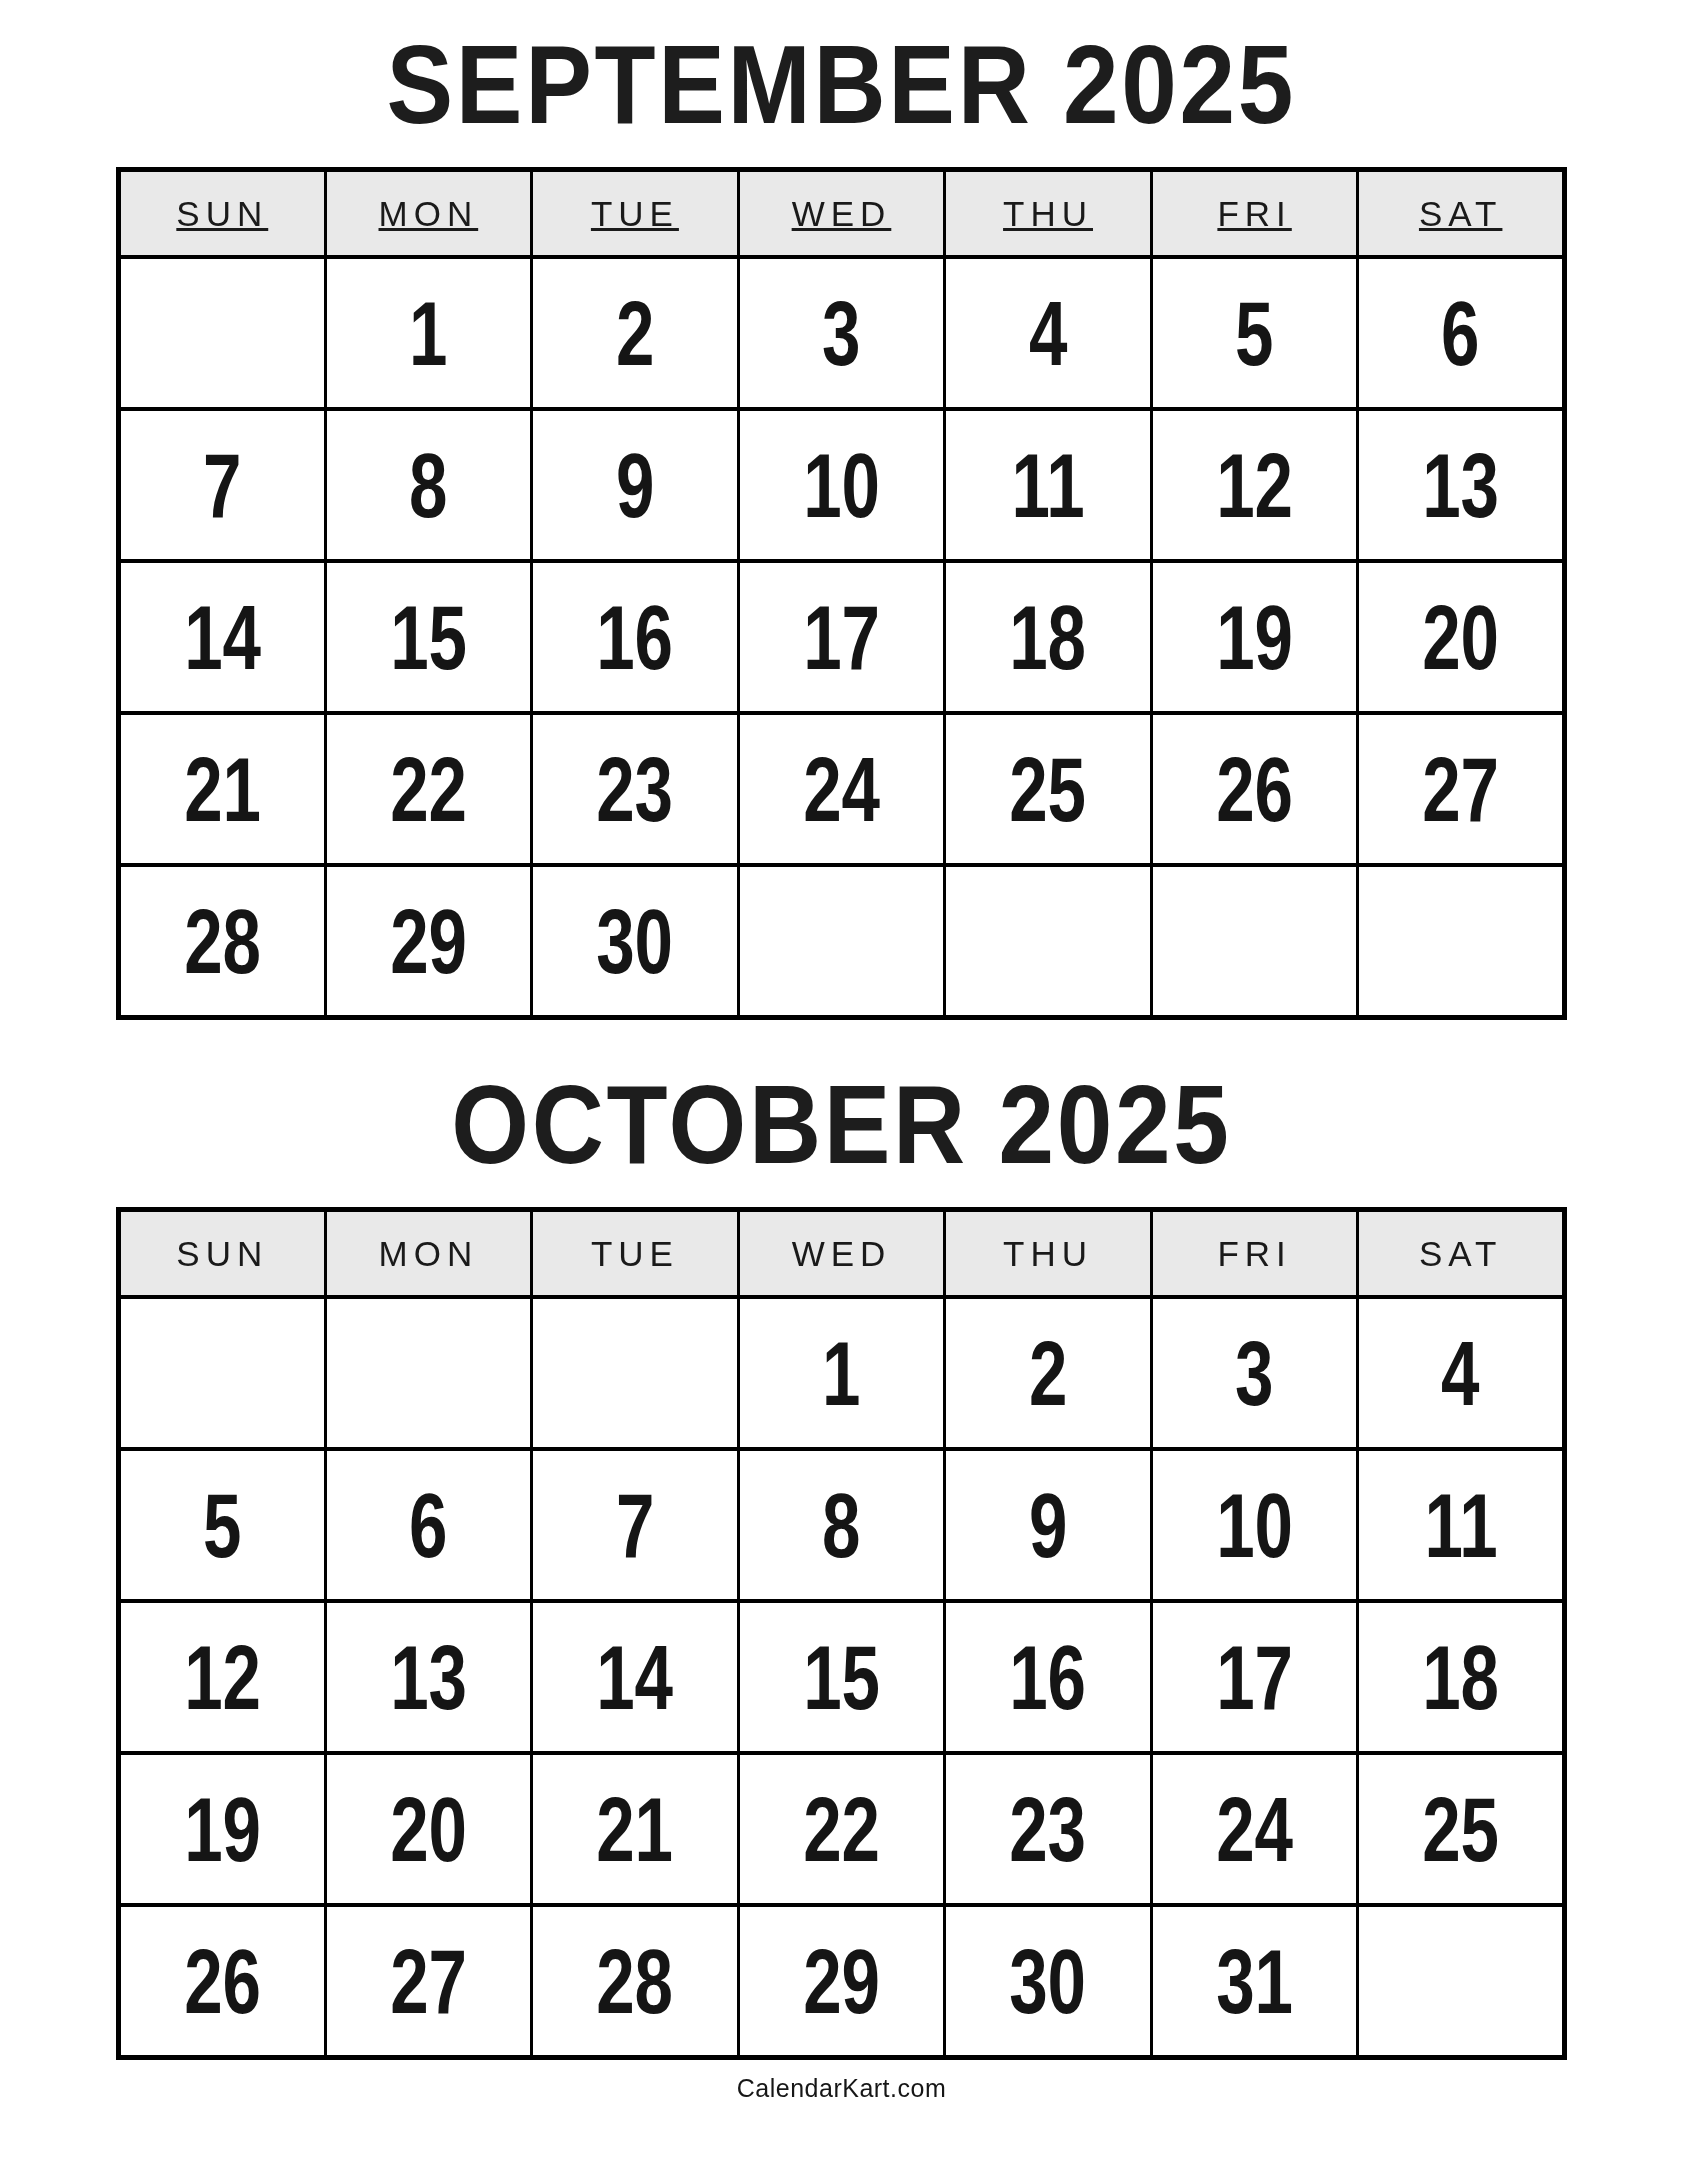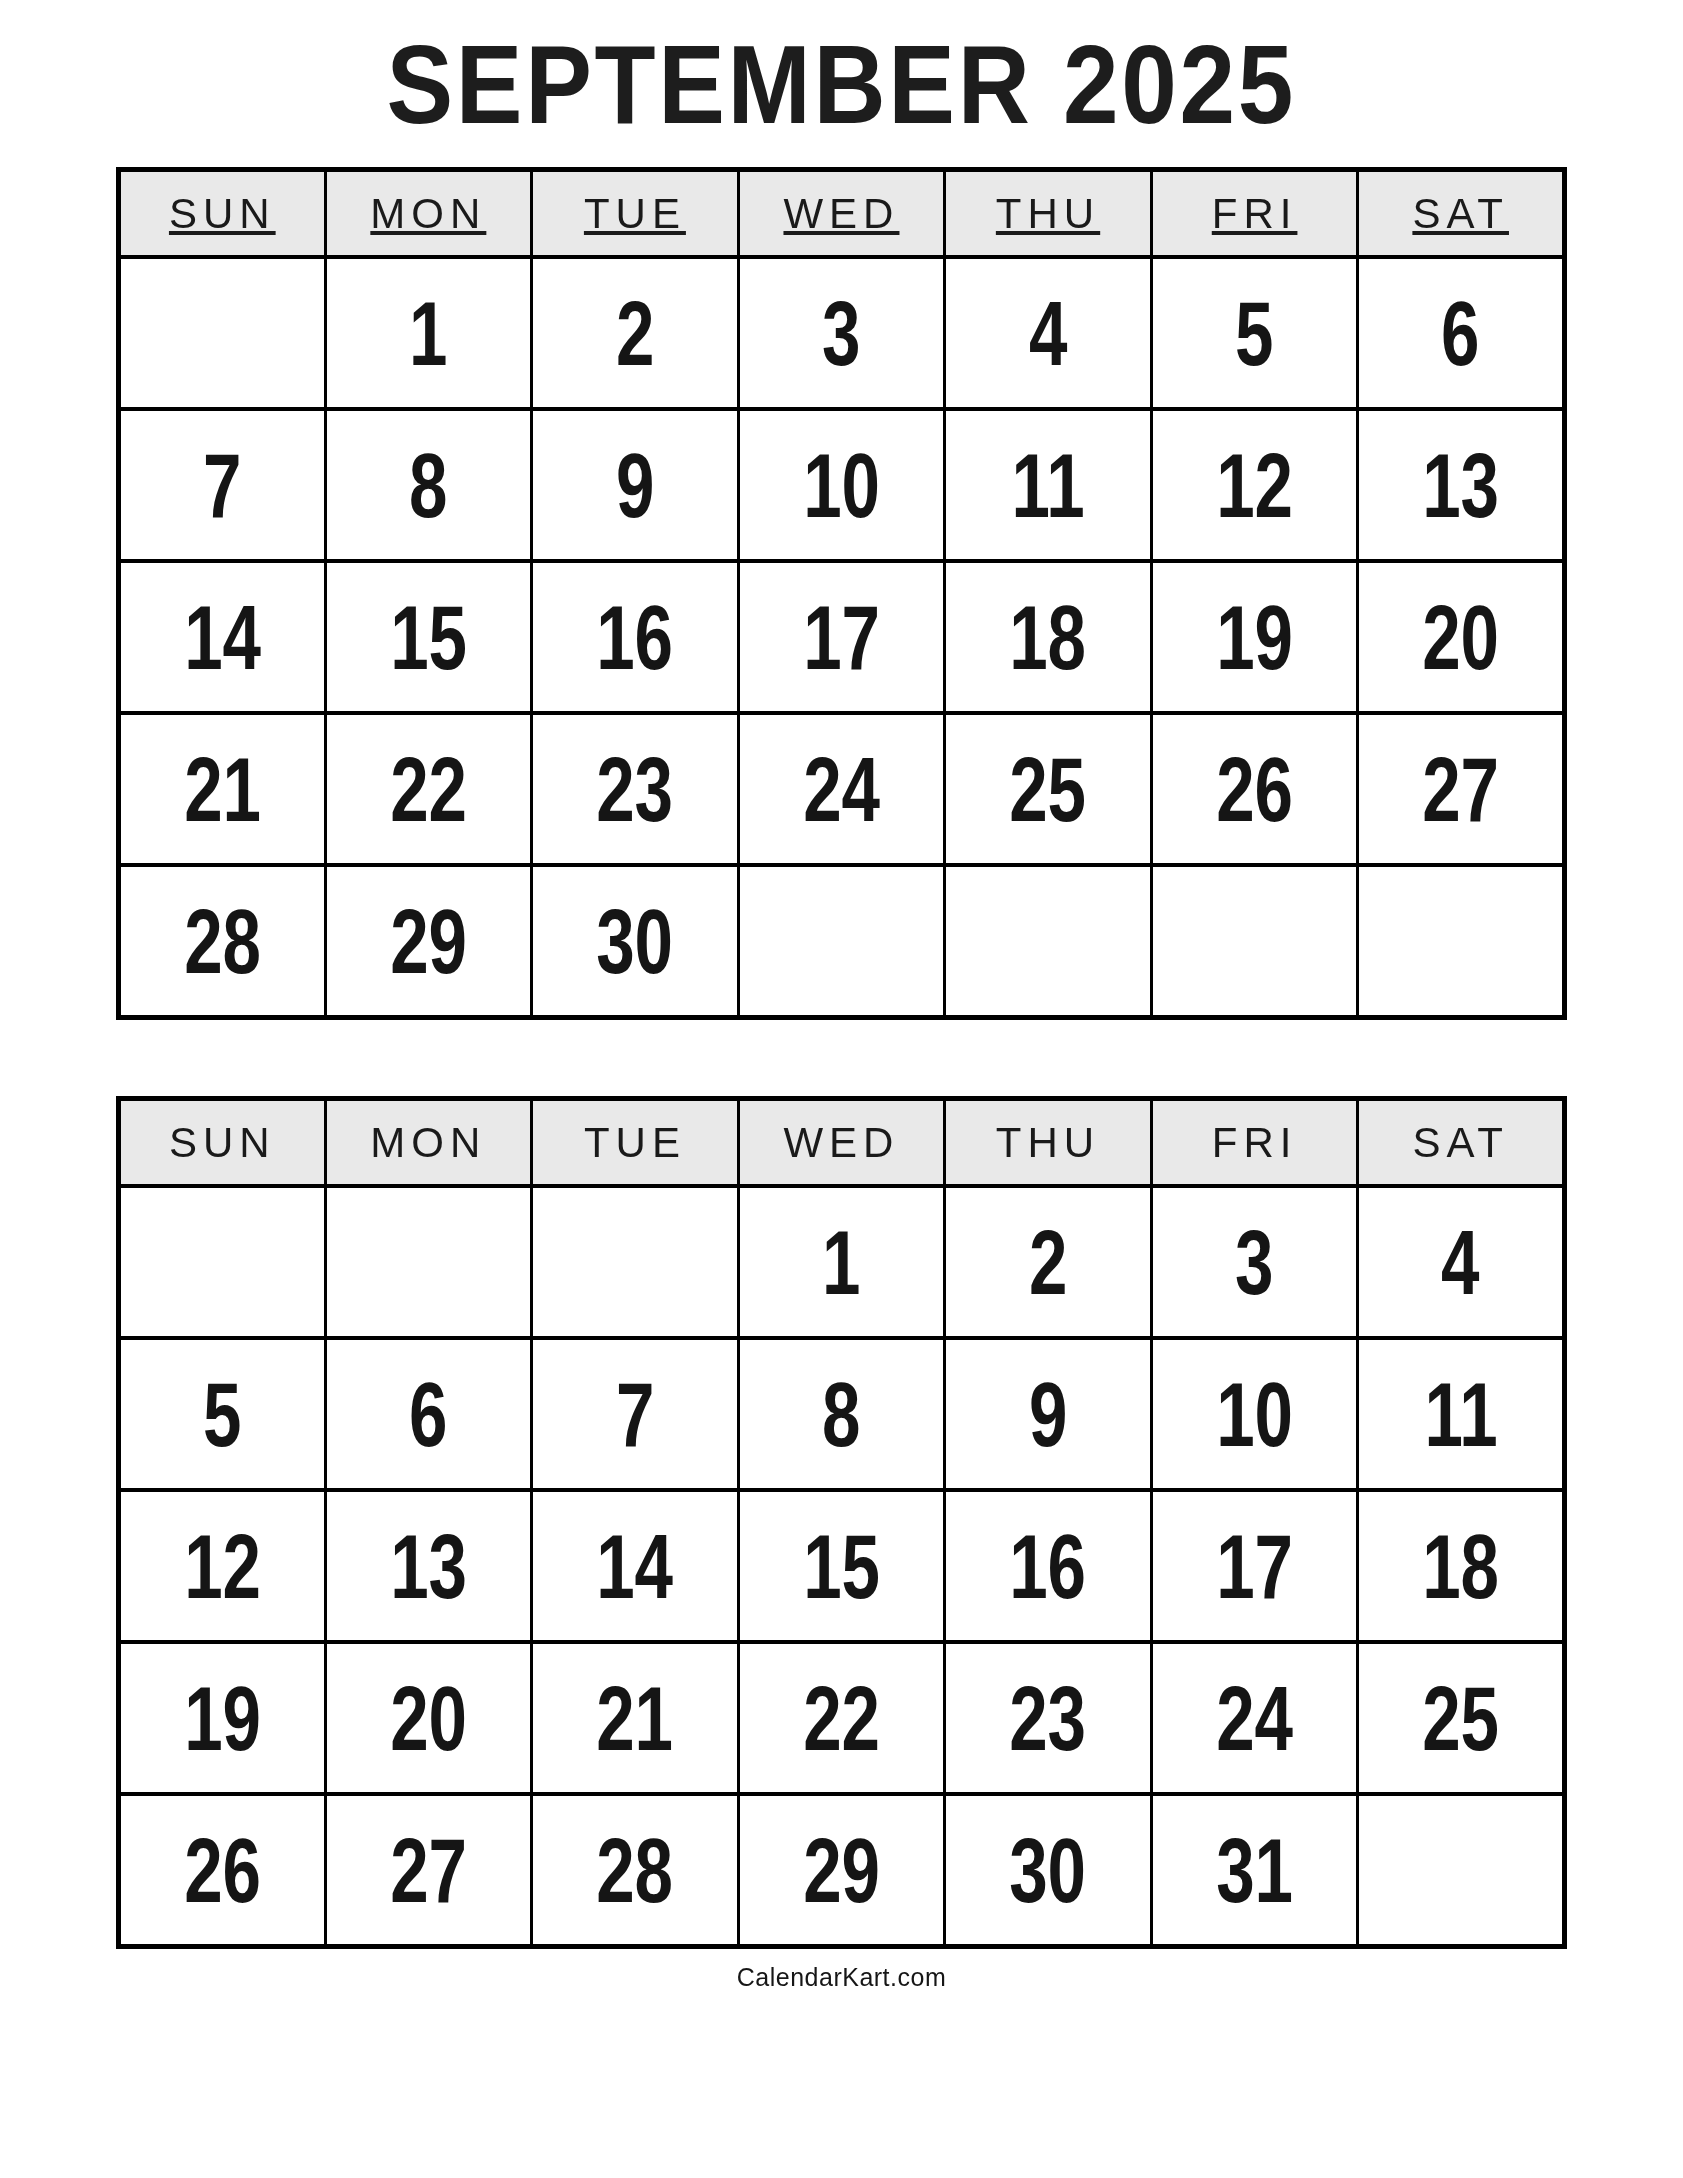--- a/index.html
+++ b/index.html
@@ -46,21 +46,21 @@
     width: 1451px;
     margin: 26px auto 0 auto;
     border: 5px solid #000000;
     background: #ffffff;
   }
   table.calendar-grid th {
     background: #e9e9e9;
     border: 3px solid #000000;
     border-bottom-width: 4px;
     height: 81px;
-    font-size: 42px;
+    font-size: 35px;
     font-weight: 400;
     letter-spacing: 6px;
     color: #1a1a1a;
     text-align: center;
     vertical-align: middle;
   }
   table.calendar-grid td {
     border: 3px solid #000000;
     border-bottom-width: 4px;
     height: 148px;
@@ -148,20 +148,21 @@
             <td></td>
             <td></td>
             <td></td>
             <td></td>
           </tr>
         </tbody>
       </table>
   </section>
 
   <section class="month-block block-october">
+    <h1 class="month-title"><span class="squeeze">OCTOBER 2025</span></h1>
     <table class="calendar-grid">
         <thead>
           <tr>
             <th>SUN</th>
             <th>MON</th>
             <th>TUE</th>
             <th>WED</th>
             <th>THU</th>
             <th>FRI</th>
             <th>SAT</th>

